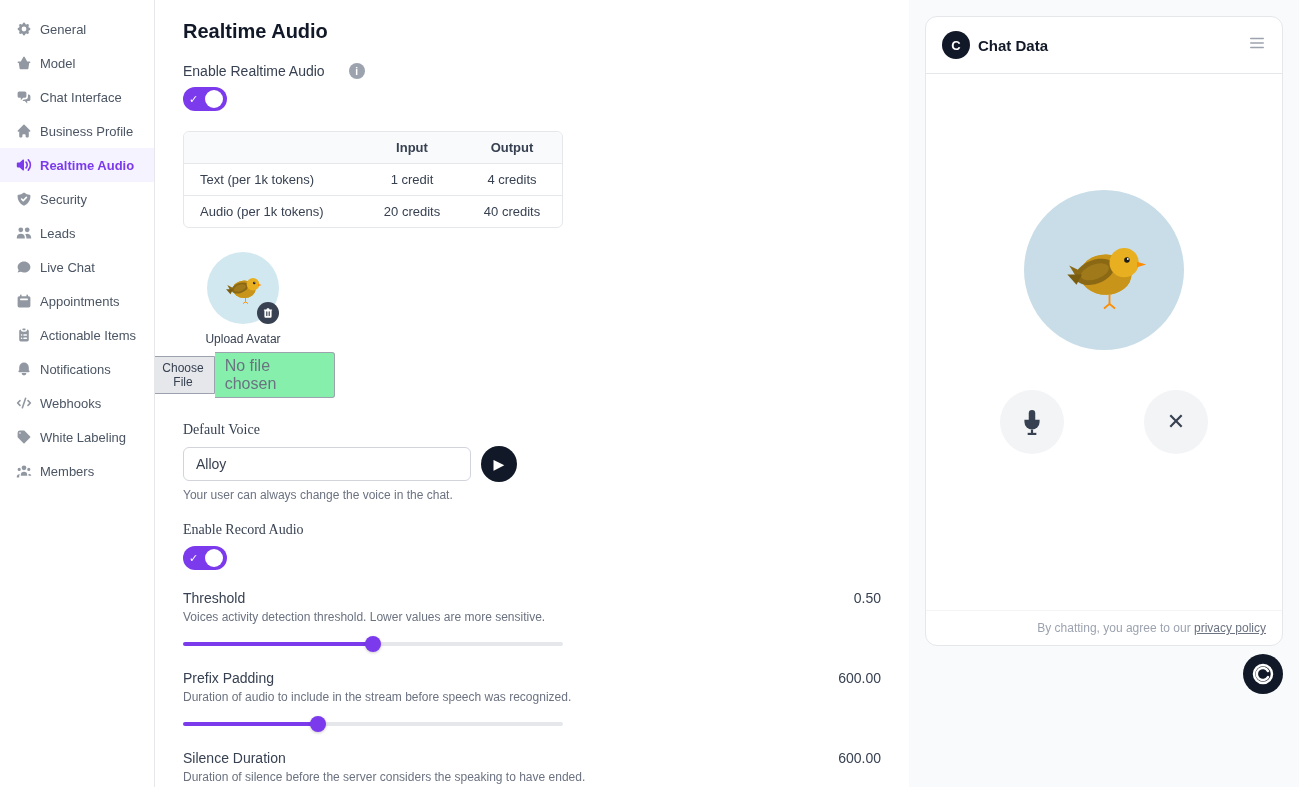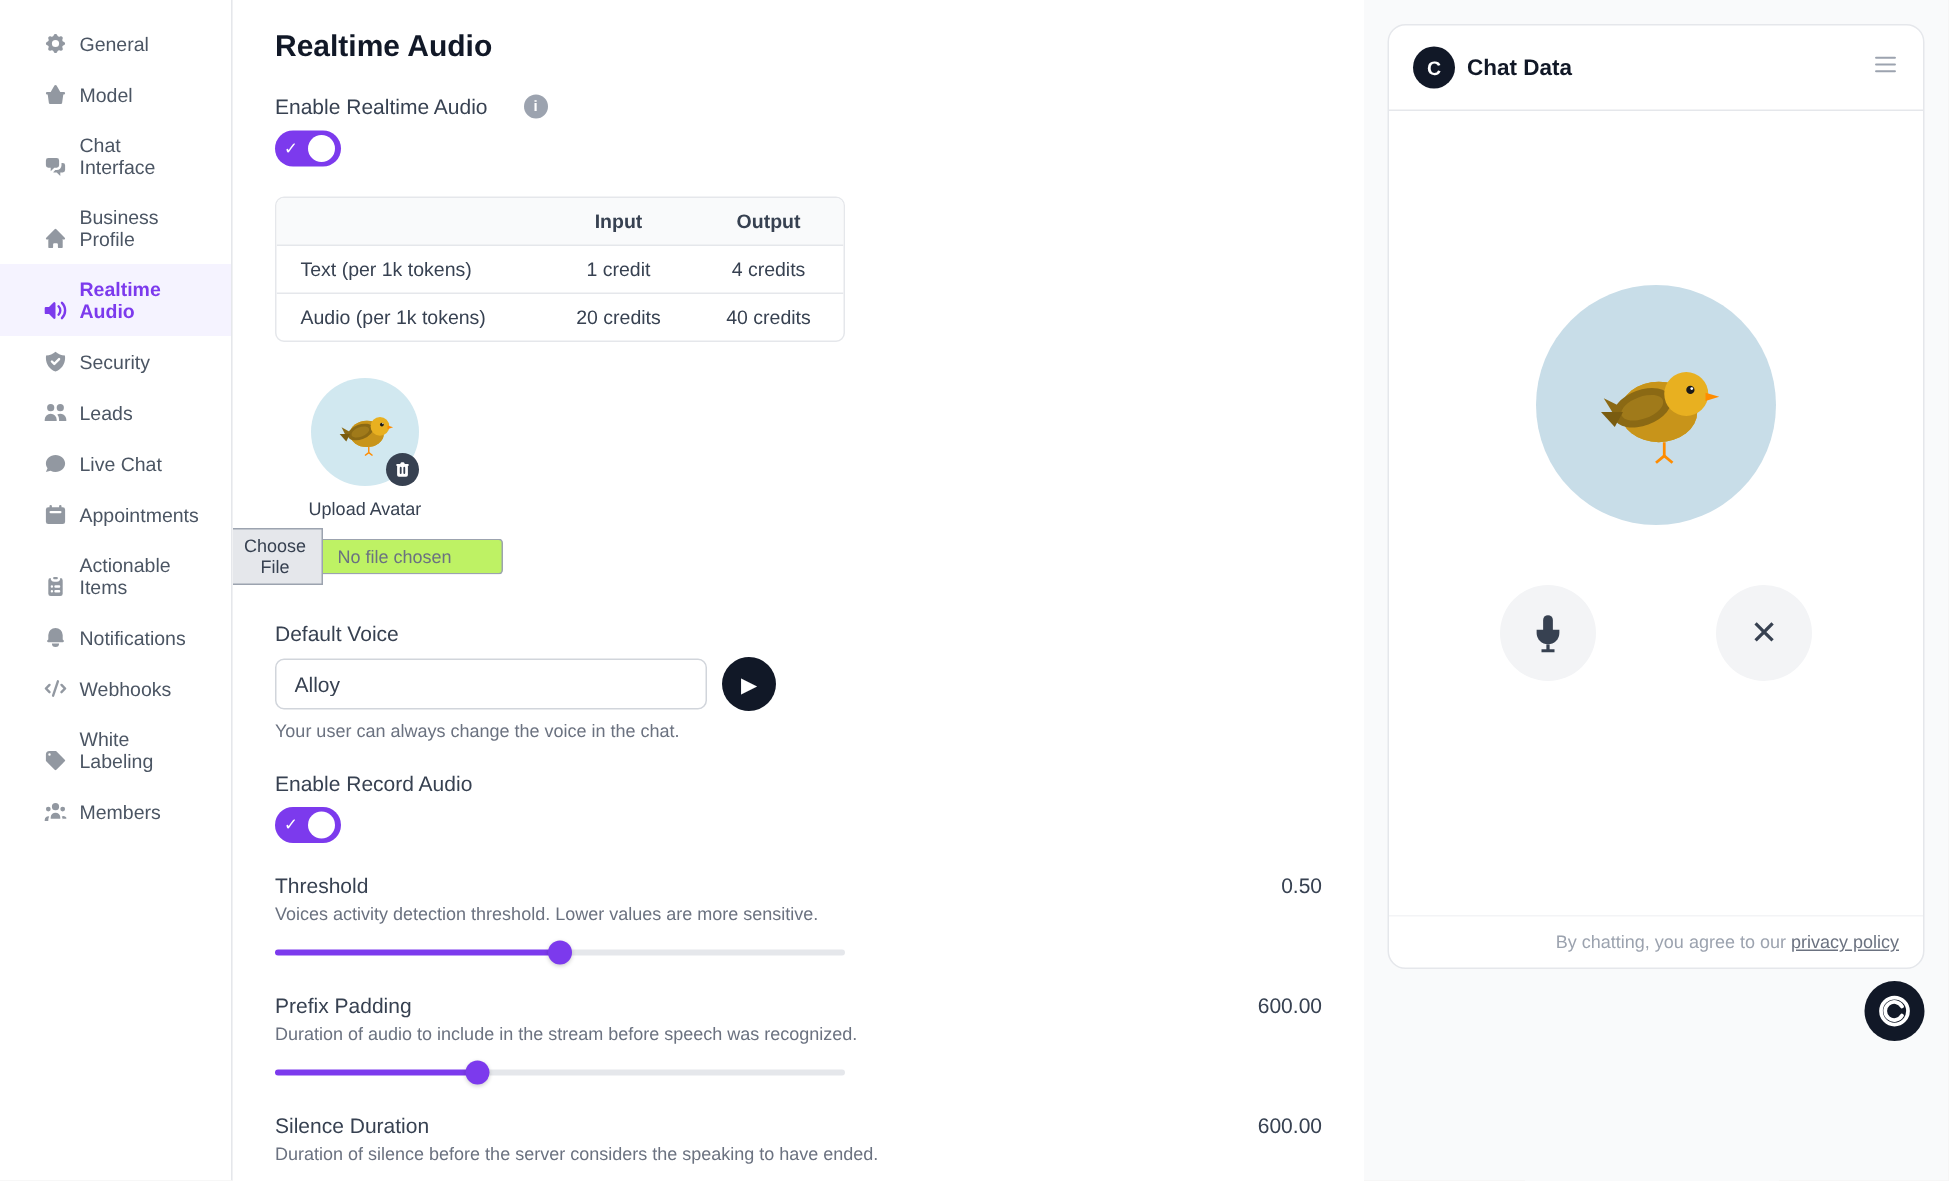--- a/index.html
+++ b/index.html
@@ -11,23 +11,23 @@
       background: #fff;
       border-right: 1px solid #e5e7eb;
       display: flex;
       flex-direction: column;
       padding: 12px 0;
       flex-shrink: 0;
       overflow-y: auto;
     }
     .sidebar-item {
       display: flex;
-      align-items: flex-end;
+      align-items: center;
       gap: 8px;
-      padding: 9px 29px;
+      padding: 9px 16px;
       cursor: pointer;
       font-size: 13px;
       color: #4b5563;
       border-radius: 0;
       transition: background 0.1s;
     }
     .sidebar-item.active {
       color: #7c3aed;
       font-weight: 600;
       background: #f5f3ff;
@@ -181,33 +181,34 @@
       padding: 4px 10px;
       font-size: 12px;
       cursor: pointer;
       color: #374151;
     }
     .file-name {
       border: 1px solid #9ca3af;
       border-left: none;
       border-radius: 0 3px 3px 0;
       padding: 4px 10px;
-      font-size: 12px;
+      font-size: 16px;
       color: #6b7280;
-      background: #bef264;
+      background: #86efac;
       min-width: 120px;
     }
 
     
     .section-label {
       font-size: 14px;
       font-weight: 500;
       color: #374151;
       margin-bottom: 8px;
       display: block;
+      font-family: Liberation Serif, serif;
     }
     .section-sublabel {
       font-size: 12px;
       color: #6b7280;
       margin-bottom: 12px;
     }
     .select-row {
       display: flex;
       align-items: center;
       gap: 10px;

